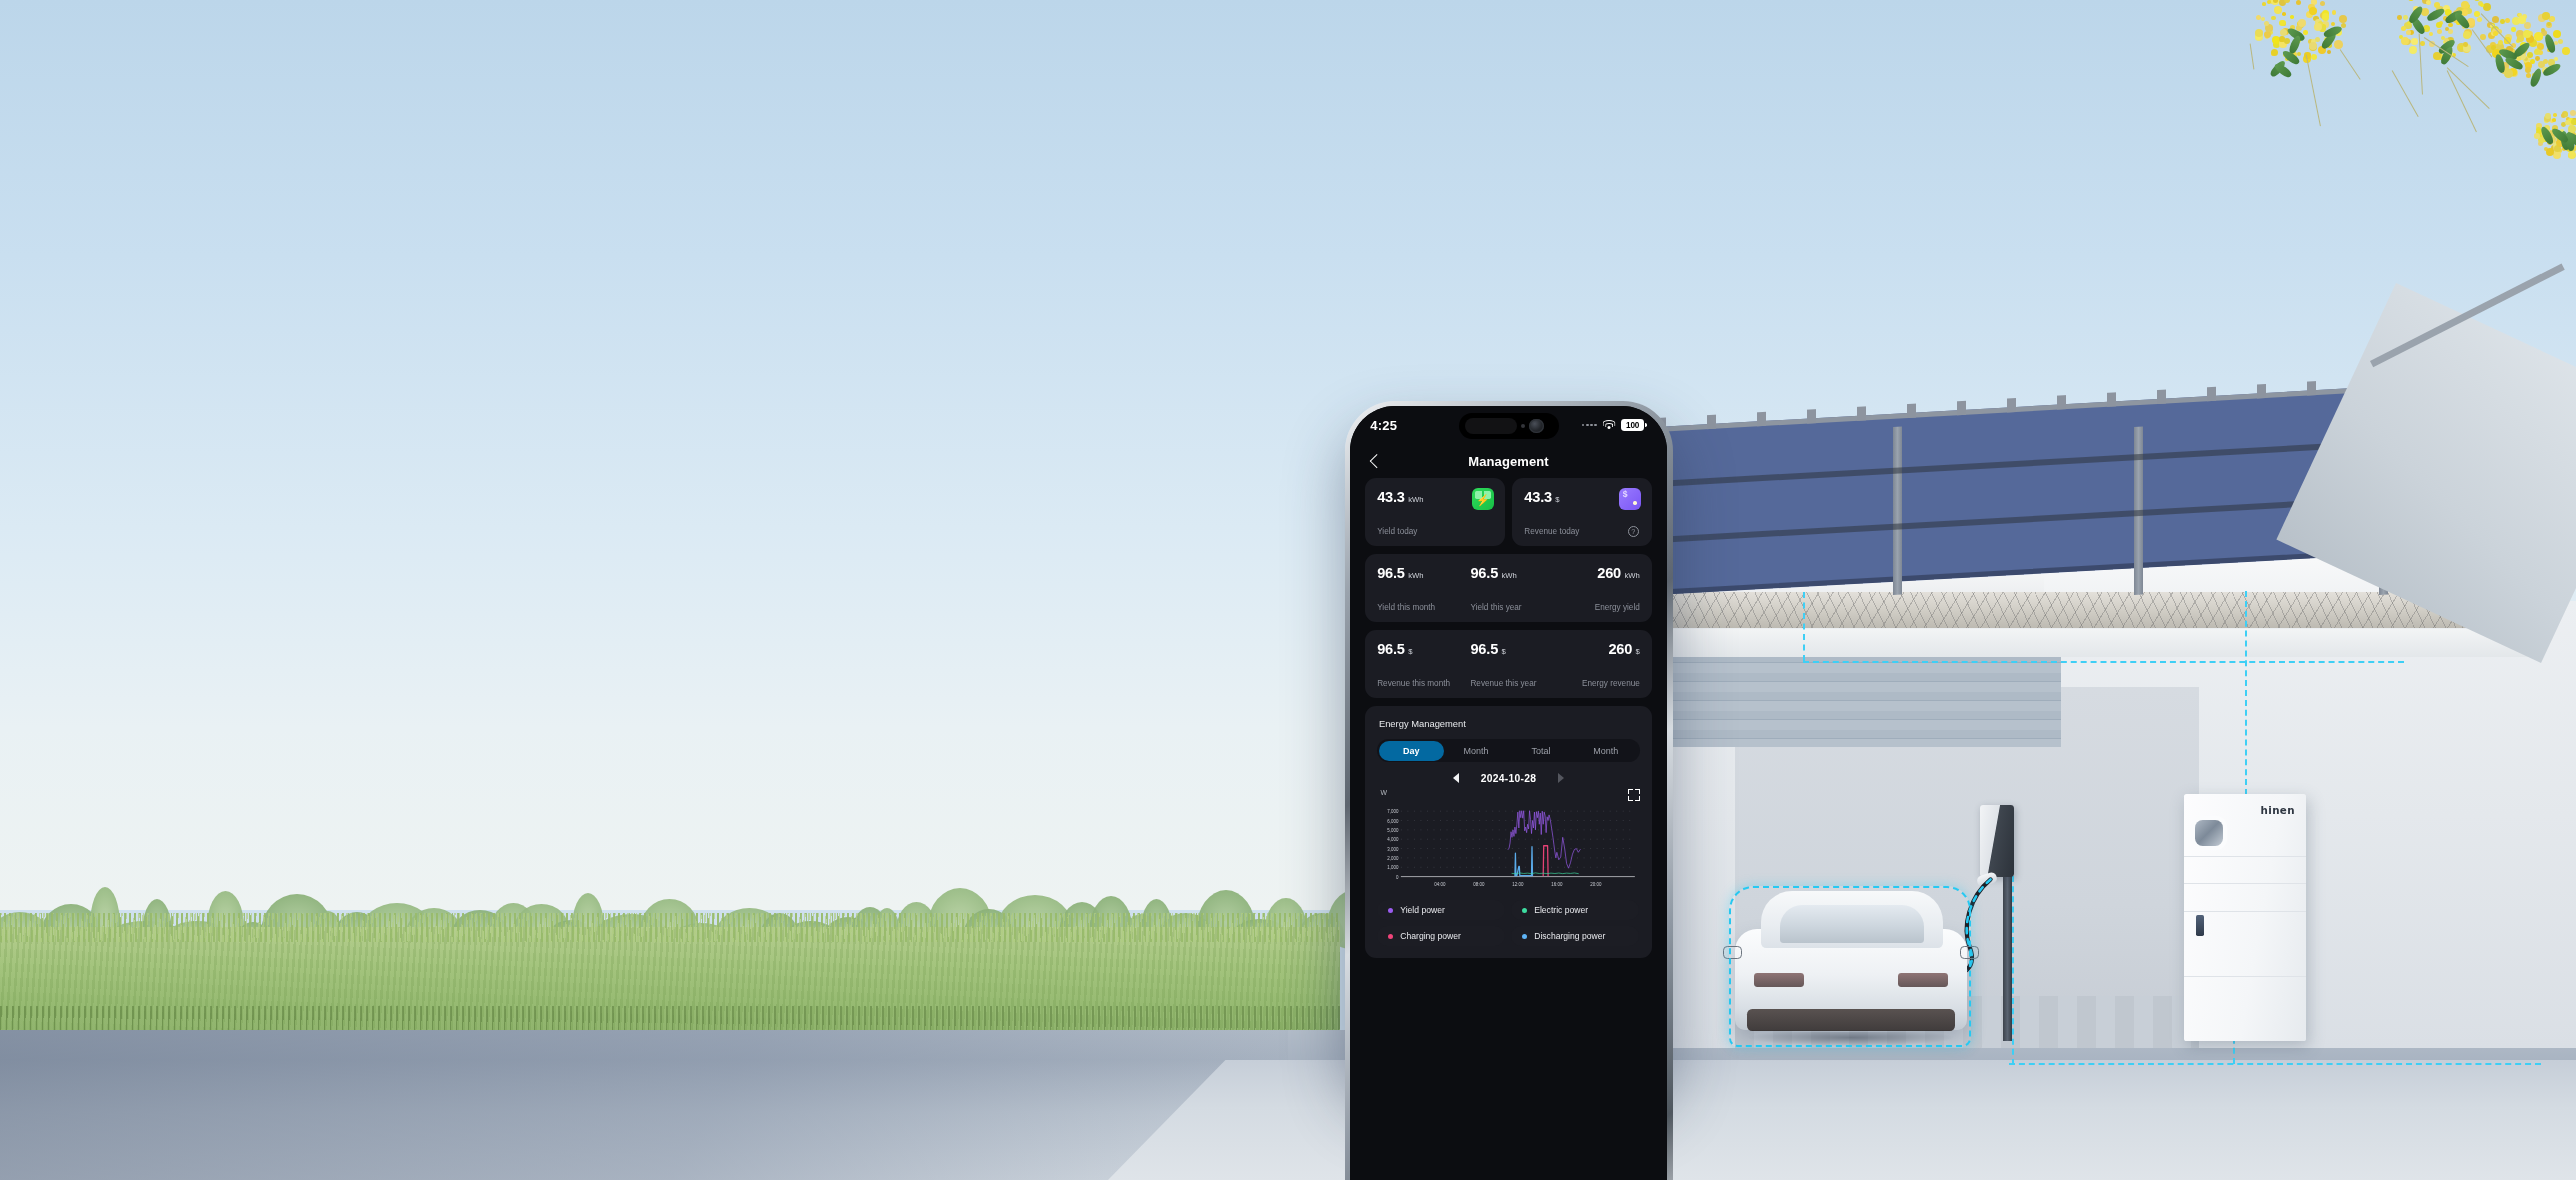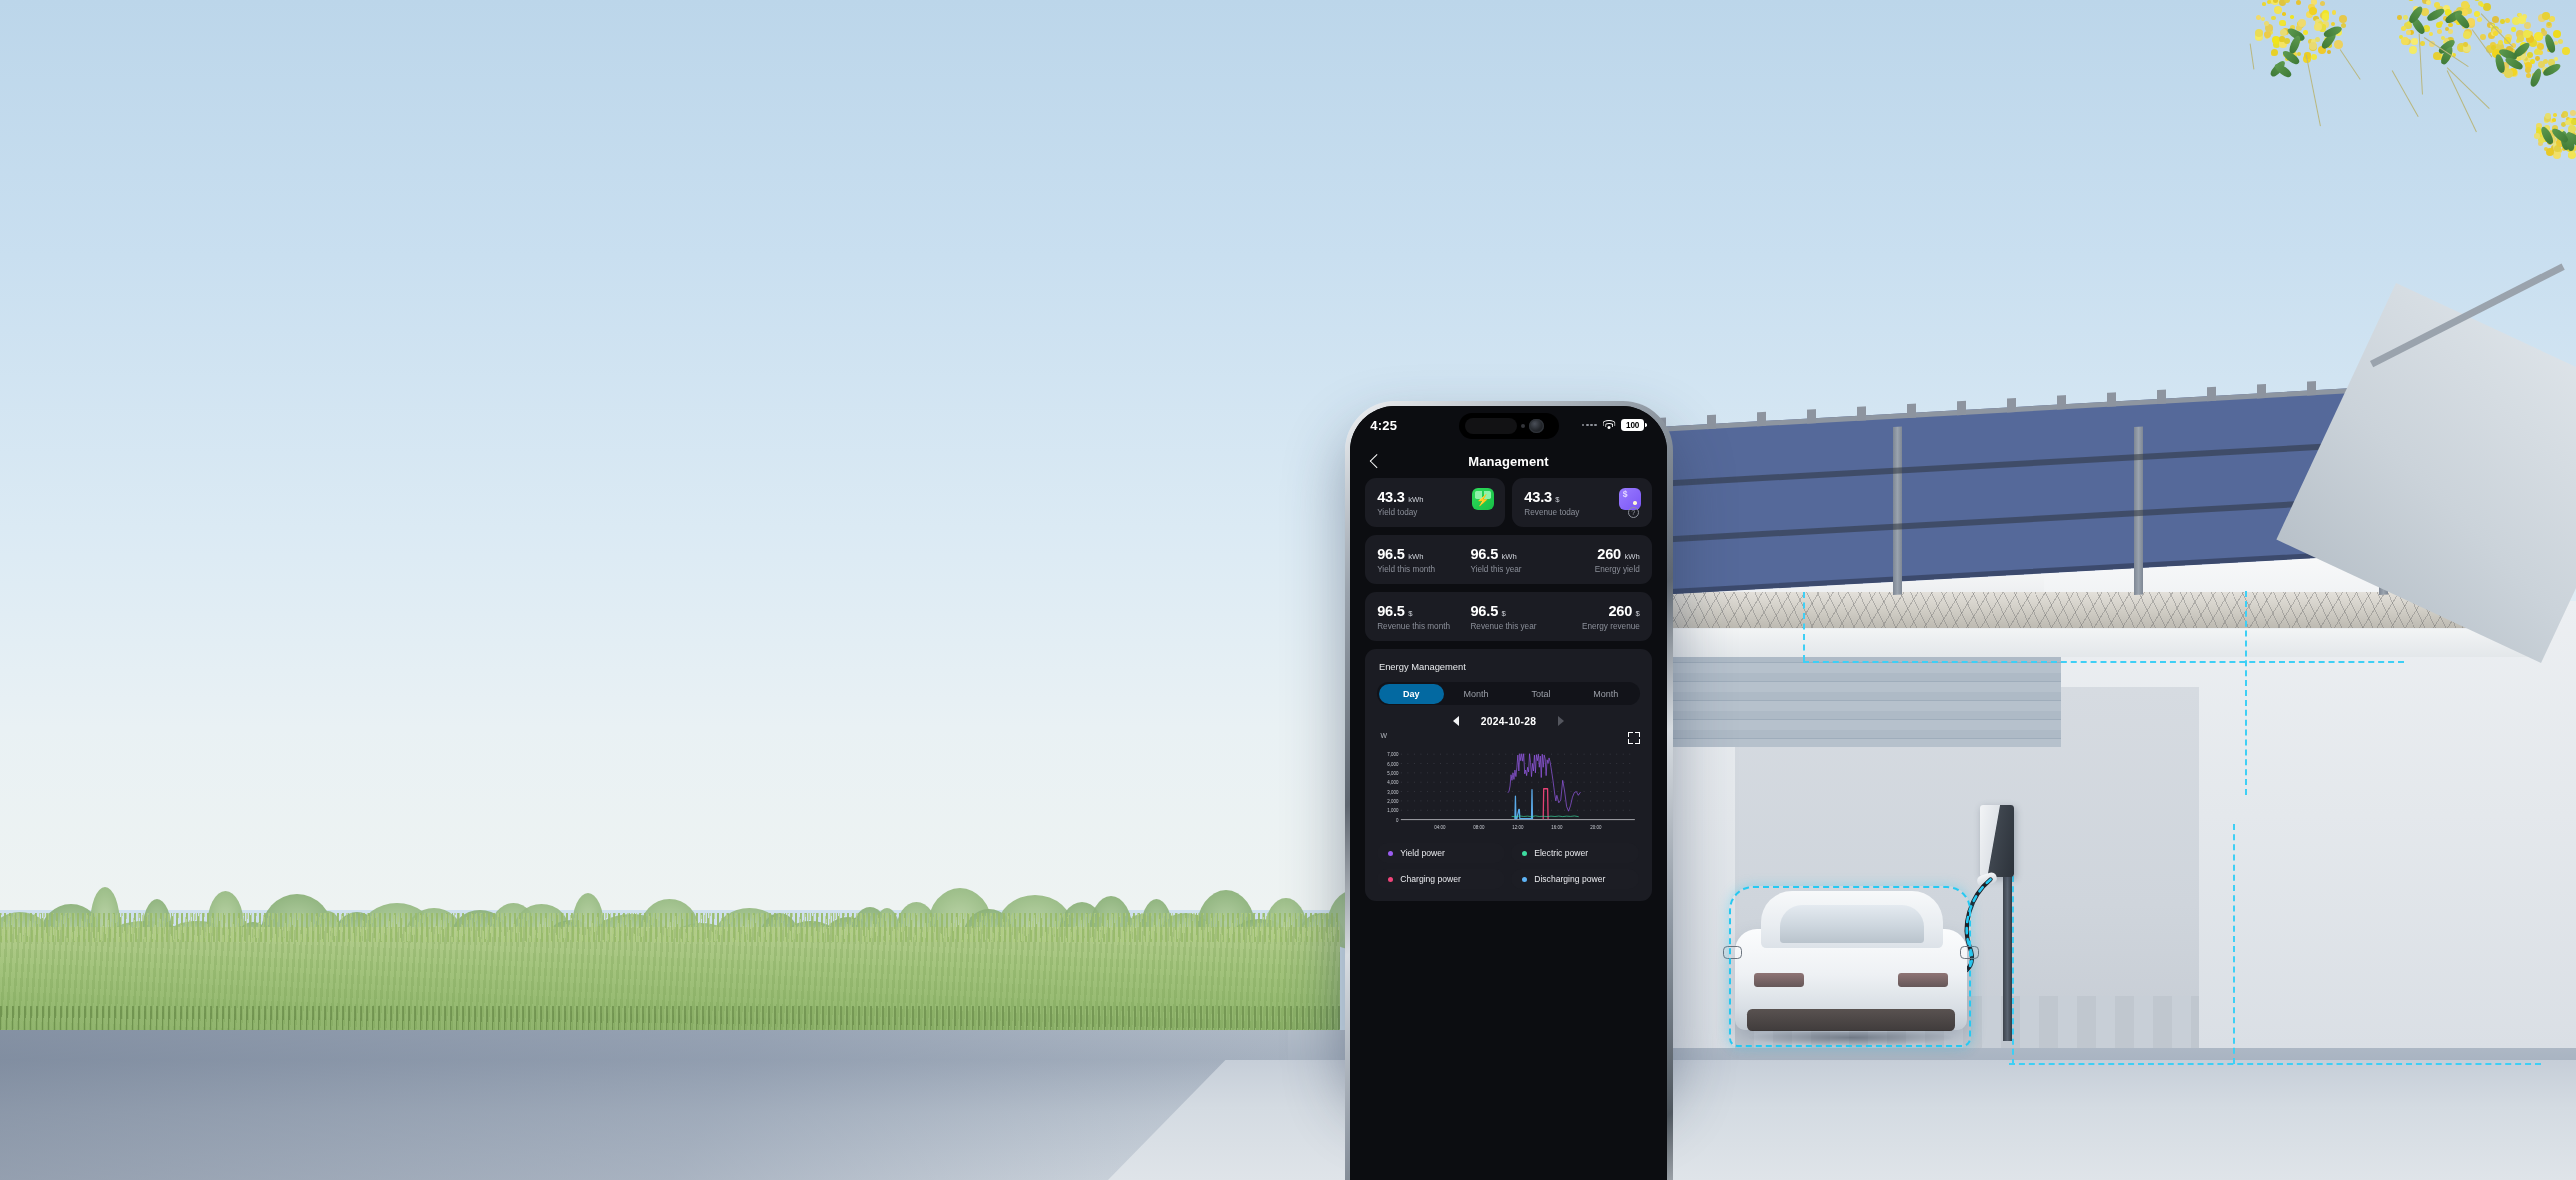--- a/index.html
+++ b/index.html
@@ -328,21 +328,21 @@
   .row2 { display:flex; gap:7.7px; }
   .card {
     background:#1b1c23; border-radius:11px; padding:11px 12px 10.3px;
     position:relative;
   }
   .card.half { flex:1; }
 
   .metric-val { display:flex; align-items:baseline; gap:3.4px; }
   .metric-num { font-size:14.6px; font-weight:700; letter-spacing:-0.2px; }
   .metric-unit { font-size:7.7px; color:#cfd2d9; font-weight:400; }
-  .metric-label { font-size:8.2px; color:#8b8f99; margin-top:3px; }
+  .metric-label { font-size:8.2px; color:#8b8f99; margin-top:22px; }
 
   .icon-box {
     position:absolute; right:11px; top:10.3px; width:21.5px; height:21.5px; border-radius:6px;
   }
   .icon-solar {
     background:linear-gradient(135deg,#2fdb5a 0%, #17bf46 100%);
   }
   .icon-solar:before {
     content:""; position:absolute; left:2.6px; top:2.6px; right:2.6px; height:7.7px;
     background:
@@ -496,20 +496,29 @@
   <div class="roof-slope"></div>
   <div class="roof-edge"></div>
 
   <div class="flow v" style="left:1803px; top:592px; height:69px;"></div>
   <div class="flow h" style="left:1803px; top:661px; width:601px;"></div>
   <div class="flow v" style="left:2245px; top:591px; height:204px;"></div>
   <div class="flow v" style="left:2233px; top:824px; height:240px;"></div>
   <div class="flow h" style="left:2009px; top:1063px; width:532px;"></div>
   <div class="flow v" style="left:2012px; top:876px; height:189px;"></div>
 
+  <div class="battery">
+    <div class="logo">hinen</div>
+    <div class="disp"></div>
+    <div class="seam" style="top:62px"></div>
+    <div class="seam" style="top:89px"></div>
+    <div class="seam" style="top:117px"></div>
+    <div class="seam" style="top:182px"></div>
+    <div class="indicator"></div>
+  </div>
 
   <div class="charger-post"></div>
   <div class="charger-head"></div>
   <div class="charger-plug"></div>
   <svg class="charger-cable" viewBox="0 0 88 140">
     <path d="M68 4 C44 24, 34 58, 44 84 C54 110, 30 120, 12 112" fill="none" stroke="#1d2128" stroke-width="5" stroke-linecap="round"></path>
     <path d="M68 4 C44 24, 34 58, 44 84 C54 110, 30 120, 12 112" fill="none" stroke="#26c9f2" stroke-width="3" stroke-dasharray="6 7" stroke-linecap="round"></path>
   </svg>
 
   <div class="car">

